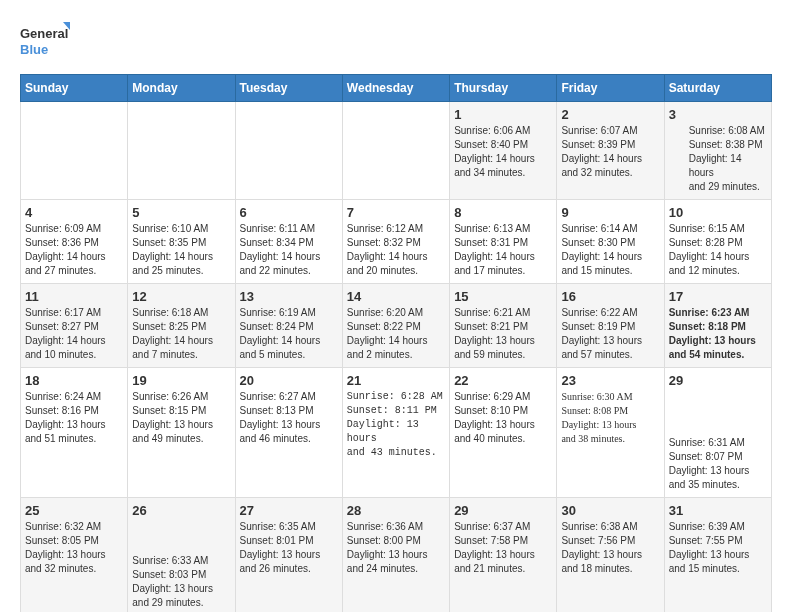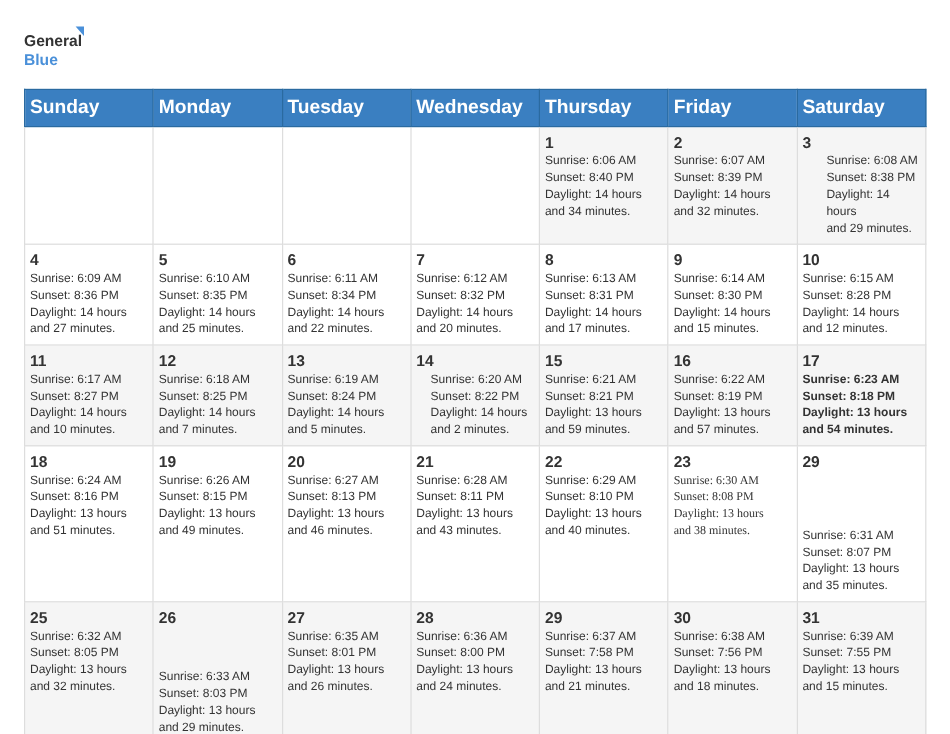--- a/index.html
+++ b/index.html
@@ -34,21 +34,21 @@
       color: #555;
     }
     table {
       width: 100%;
       border-collapse: collapse;
       table-layout: fixed;
     }
     thead tr th {
       background-color: #3a7fc1;
       color: #fff;
-      font-size: 16px;
+      font-size: 12px;
       font-weight: bold;
       padding: 6px 4px;
       text-align: left;
       border: 1px solid #2a6aa0;
     }
     tbody tr td {
       vertical-align: top;
       padding: 5px 4px;
       font-size: 10px;
       color: #333;
@@ -202,21 +202,21 @@
         </td>
         <td>
           <span class="day-number">13</span>
           <div class="day-info" style="white-space: pre-line;">Sunrise: 6:19 AM
 Sunset: 8:24 PM
 Daylight: 14 hours
 and 5 minutes.</div>
         </td>
         <td>
           <span class="day-number">14</span>
-          <div class="day-info" style="white-space: pre-line; margin-left: 12px;">Sunrise: 6:20 AM
+          <div class="day-info" style="white-space: pre-line;">Sunrise: 6:20 AM
 Sunset: 8:22 PM
 Daylight: 14 hours
 and 2 minutes.</div>
         </td>
         <td>
           <span class="day-number">15</span>
           <div class="day-info" style="white-space: pre-line;">Sunrise: 6:21 AM
 Sunset: 8:21 PM
 Daylight: 13 hours
 and 59 minutes.</div>
@@ -253,21 +253,21 @@
         </td>
         <td>
           <span class="day-number">20</span>
           <div class="day-info" style="white-space: pre-line;">Sunrise: 6:27 AM
 Sunset: 8:13 PM
 Daylight: 13 hours
 and 46 minutes.</div>
         </td>
         <td>
           <span class="day-number">21</span>
-          <div class="day-info" style="white-space: pre-line;">Sunrise: 6:28 AM
+          <div class="day-info" style="white-space: pre-line; font-family: Liberation Mono, monospace;">Sunrise: 6:28 AM
 Sunset: 8:11 PM
 Daylight: 13 hours
 and 43 minutes.</div>
         </td>
         <td>
           <span class="day-number">22</span>
           <div class="day-info" style="white-space: pre-line;">Sunrise: 6:29 AM
 Sunset: 8:10 PM
 Daylight: 13 hours
 and 40 minutes.</div>

